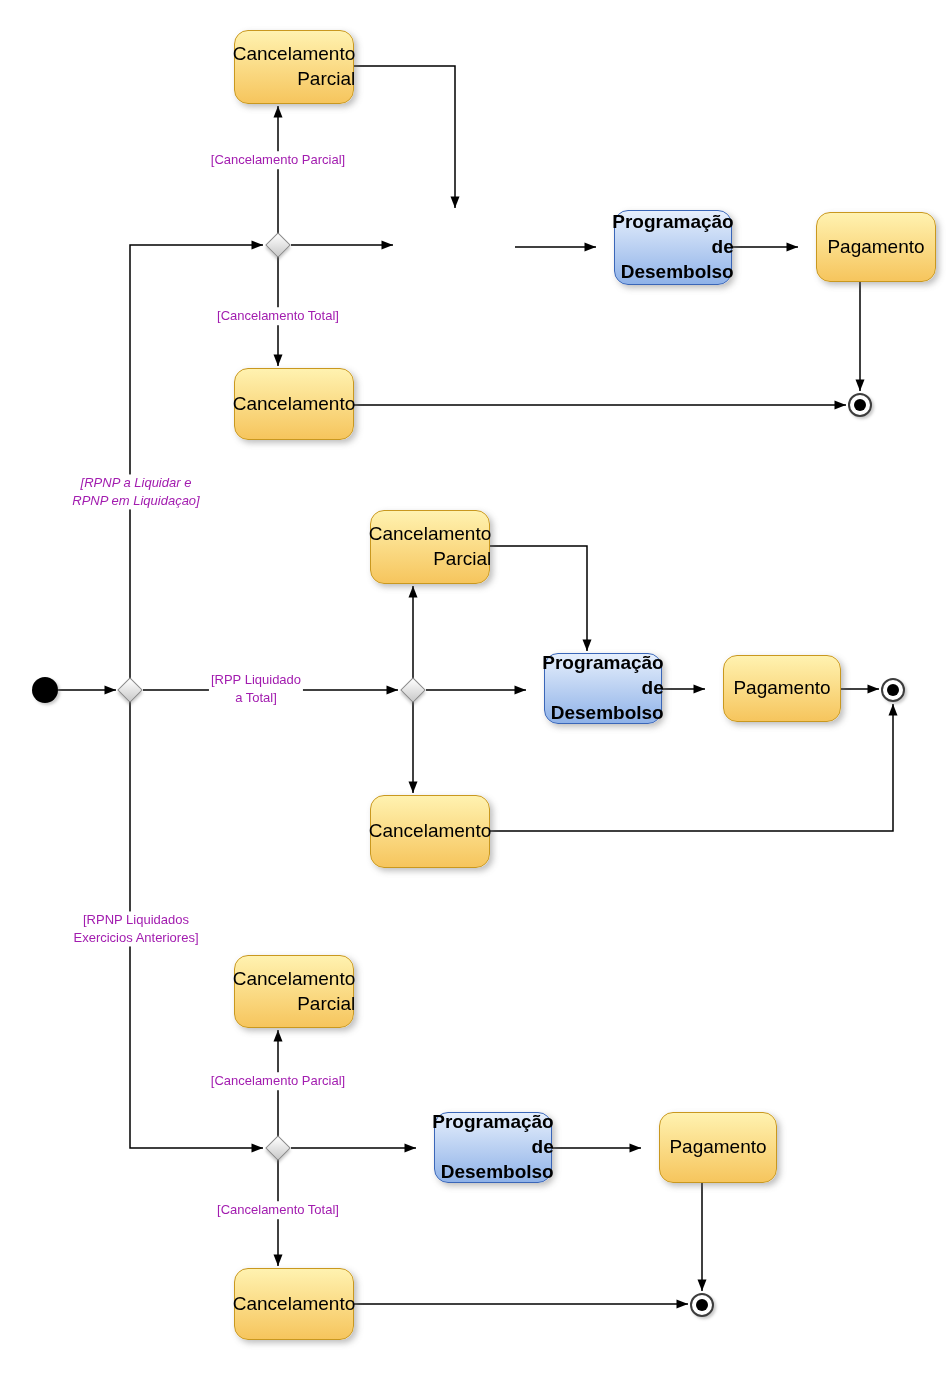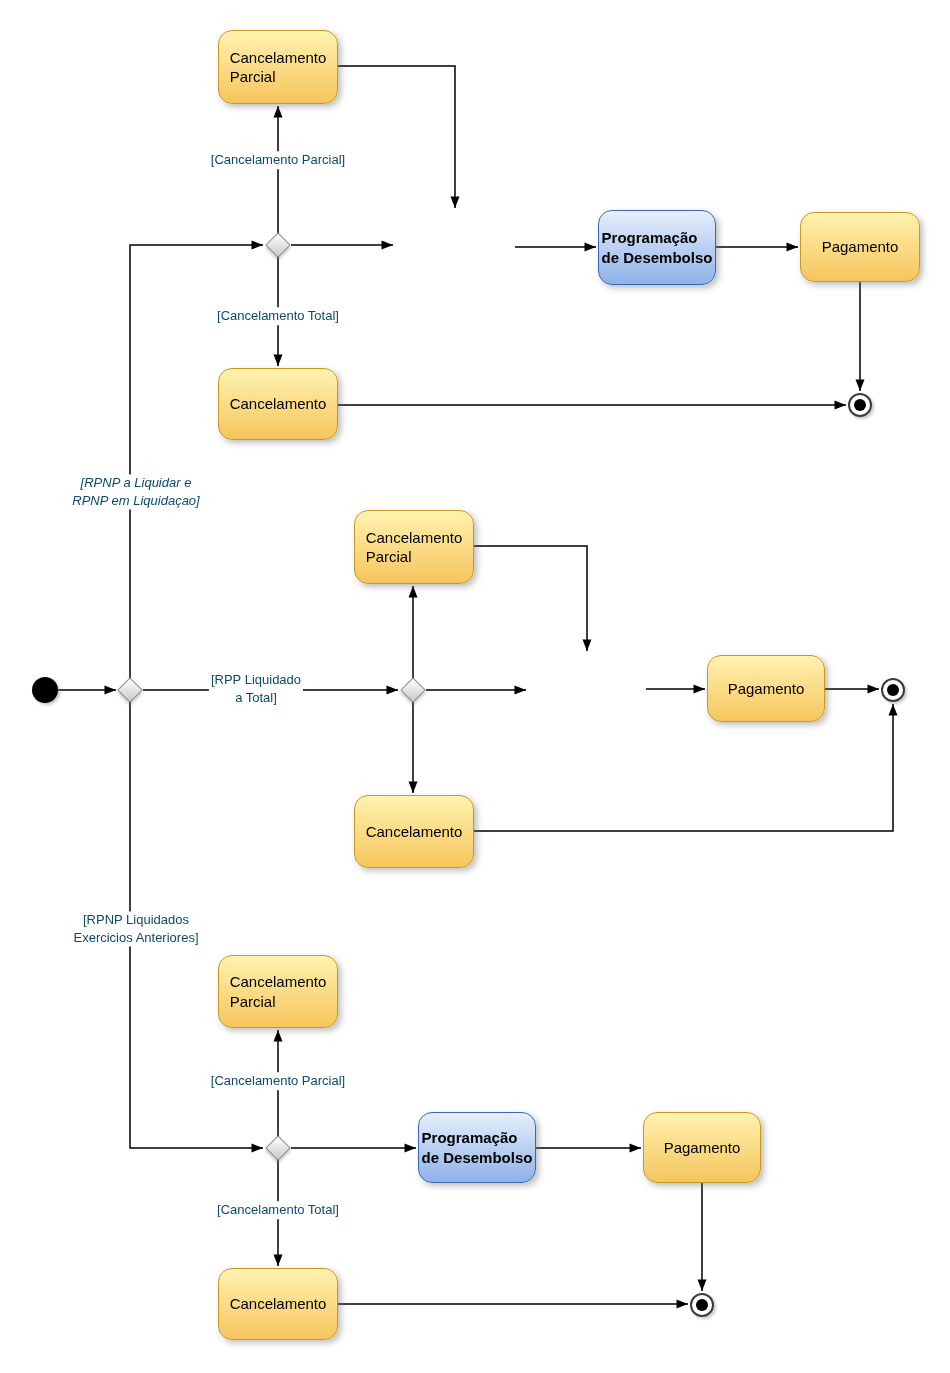--- a/index.html
+++ b/index.html
@@ -25,27 +25,28 @@
     stroke: var(--edge, #000);
     stroke-width: 1.5;
   }
   .node {
     position: absolute;
     z-index: 1;
     border-radius: 14px;
     display: flex;
     align-items: center;
     justify-content: center;
-    text-align: left;
-    font-size: 15px;
+    text-align: right;
+    font-size: 19px;
     line-height: 1.3;
     color: #000;
     white-space: pre-line;
     box-shadow: 3px 3px 6px rgba(110,110,110,0.45);
     box-sizing: border-box;
+    margin-left: 16px;
   }
   .node.yellow {
     background: linear-gradient(var(--activity-fill-top, #FFF2B0), var(--activity-fill-bottom, #F6C55D));
     border: 1.5px solid var(--activity-border, #C9981F);
   }
   .node.blue {
     background: linear-gradient(var(--object-fill-top, #E6EFFC), var(--object-fill-bottom, #8FB2E8));
     border: 1.5px solid var(--object-border, #3A66B8);
     font-weight: bold;
   }
@@ -93,21 +94,21 @@
   .edge-label {
     position: absolute;
     z-index: 2;
     transform: translate(-50%, -50%);
     background: #ffffff;
     padding: 0 2px;
     font-size: 13px;
     line-height: 1.35;
     text-align: center;
     white-space: pre-line;
-    color: #0c4a6e;
+    color: #a21caf;
   }
 </style>
 </head>
 <body>
 
 <div class="canvas">
 
   <svg class="edges" width="950" height="1373" viewBox="0 0 950 1373">
     <defs>
       <marker id="arrow" markerUnits="userSpaceOnUse" markerWidth="13" markerHeight="11" refX="12" refY="5.5" orient="auto">
@@ -146,20 +147,22 @@
 
   <div class="node yellow" style="left:218px; top:30px; width:120px; height:74px;">Cancelamento
 Parcial</div>
   <div class="node blue" style="left:598px; top:210px; width:118px; height:75px;">Programação
 de Desembolso</div>
   <div class="node yellow" style="left:800px; top:212px; width:120px; height:70px;">Pagamento</div>
   <div class="node yellow" style="left:218px; top:368px; width:120px; height:72px;">Cancelamento</div>
 
   <div class="node yellow" style="left:354px; top:510px; width:120px; height:74px;">Cancelamento
 Parcial</div>
+  <div class="node blue" style="left:528px; top:653px; width:118px; height:71px;">Programação de
+Desembolso</div>
   <div class="node yellow" style="left:707px; top:655px; width:118px; height:67px;">Pagamento</div>
   <div class="node yellow" style="left:354px; top:795px; width:120px; height:73px;">Cancelamento</div>
 
   <div class="node yellow" style="left:218px; top:955px; width:120px; height:73px;">Cancelamento
 Parcial</div>
   <div class="node blue" style="left:418px; top:1112px; width:118px; height:71px;">Programação
 de Desembolso</div>
   <div class="node yellow" style="left:643px; top:1112px; width:118px; height:71px;">Pagamento</div>
   <div class="node yellow" style="left:218px; top:1268px; width:120px; height:72px;">Cancelamento</div>
 

